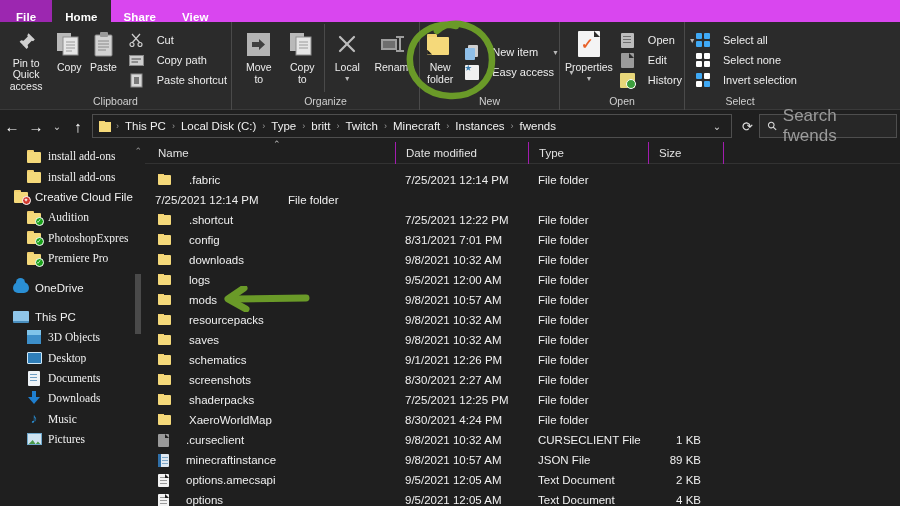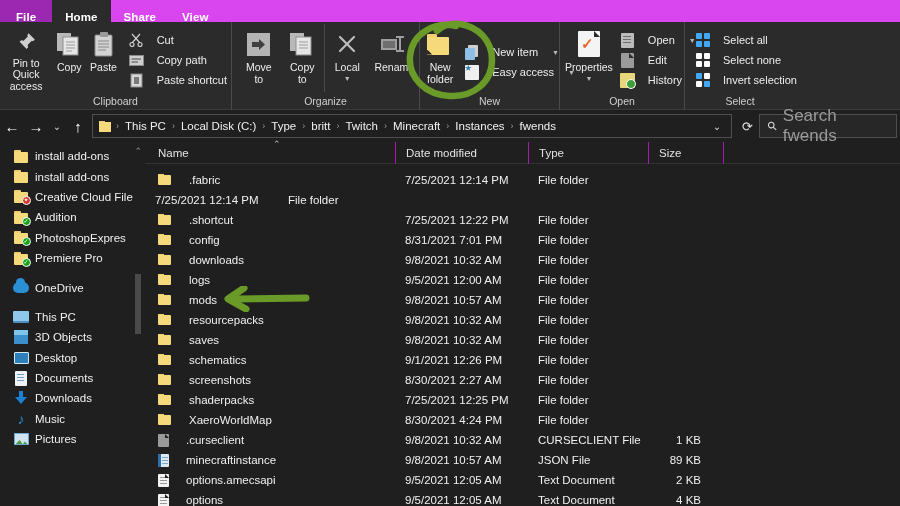--- a/index.html
+++ b/index.html
@@ -116,21 +116,21 @@
   .searchbox .mag { font-size:12px; color:#d6d6d6; transform: rotate(-45deg); }
   .searchbox .ph { font-size:17px; color:#9b9b9b; }
 
   
   .sidebar {
     position: absolute; top: 142px; left: 0; width: 145px; height: 364px;
     background: #1f1f1f; overflow: hidden; padding-top: 4px;
   }
   .navitem { display:flex; align-items:center; height:20.4px; font-size:11.5px; color:#f0f0f0; white-space:nowrap; }
   .navitem .nico { width:18px; height:16px; display:flex; align-items:center; justify-content:center; flex:none; margin-right:5px; }
-  .navitem.ind1 { padding-left: 12px; }
+  .navitem.ind1 { padding-left: 25px; font-family: Liberation Serif, serif; }
   .navitem.ind0 { padding-left: 12px; }
   .navitem .lbl { overflow:hidden; }
   .navspacer { height: 9px; }
 
   .sfold { width:15px; height:13px; position:relative; }
   .sfold .t { position:absolute; left:0; top:0; width:7px; height:3px; background:#f2cf6e; border-radius:1px 1px 0 0;}
   .sfold .b { position:absolute; left:0; top:2px; width:14px; height:11px; background:#f5d97a; border-radius:1px;}
   .sfold .badge { position:absolute; right:-2px; bottom:-2px; width:9px; height:9px; border-radius:50%;
      background:#1aa21a; border:1px solid #ffffff; display:flex; align-items:center; justify-content:center;
      font-size:6px; color:#fff; line-height:7px; }

